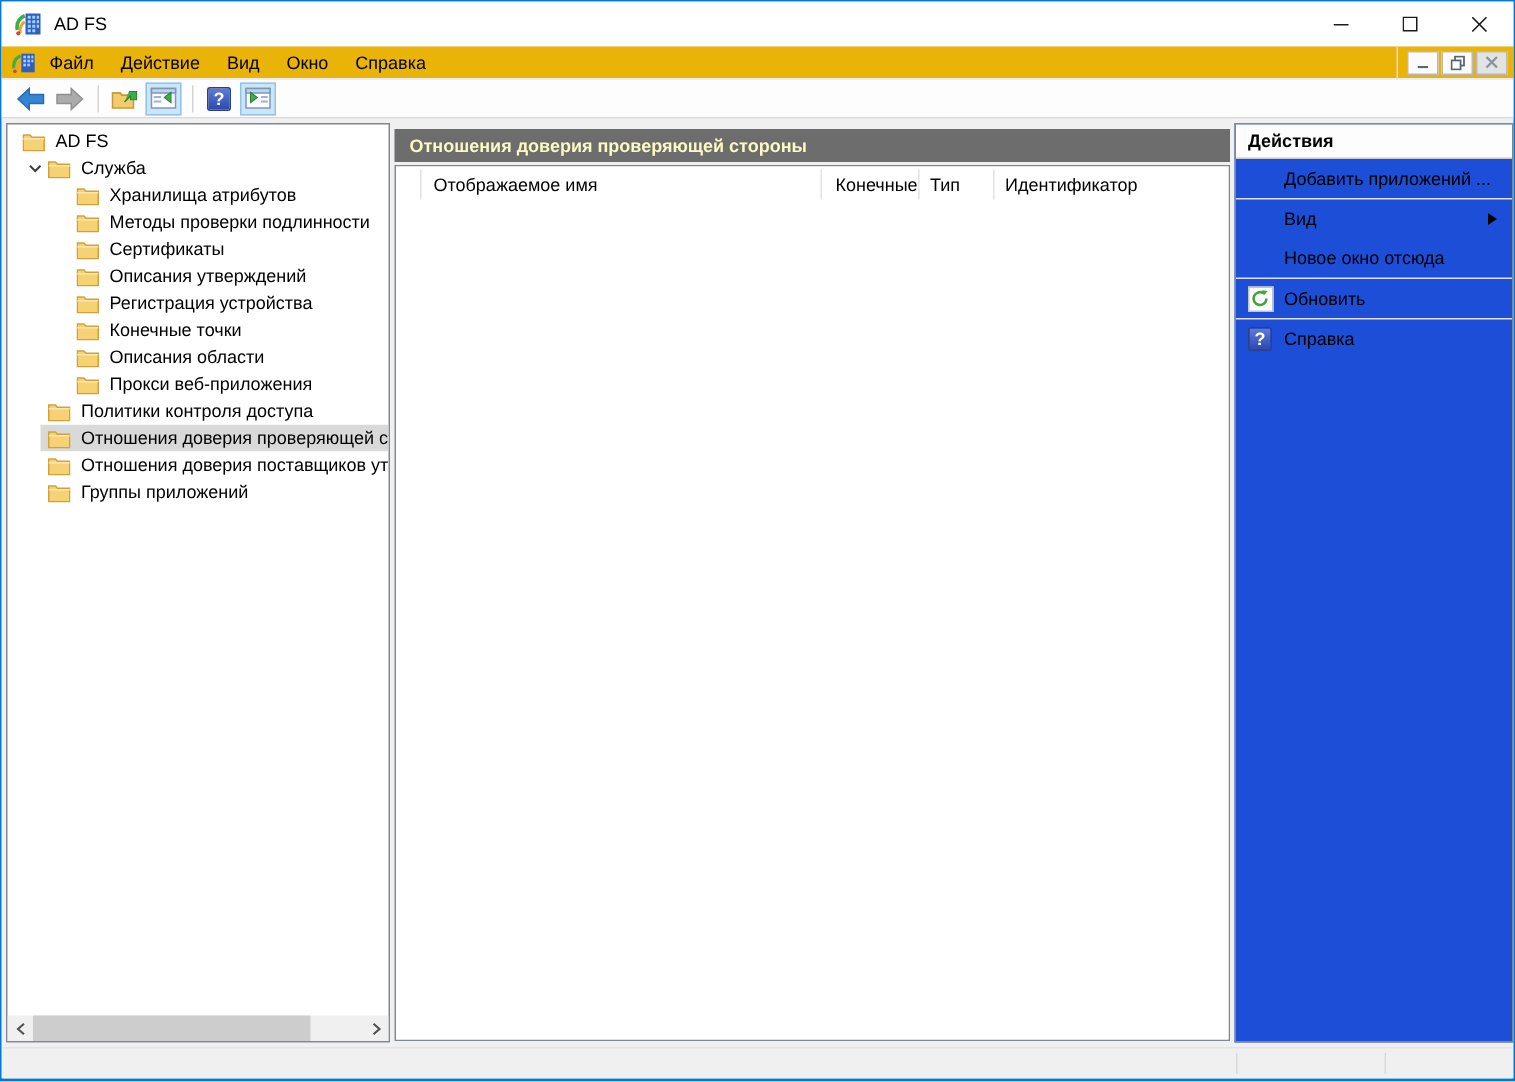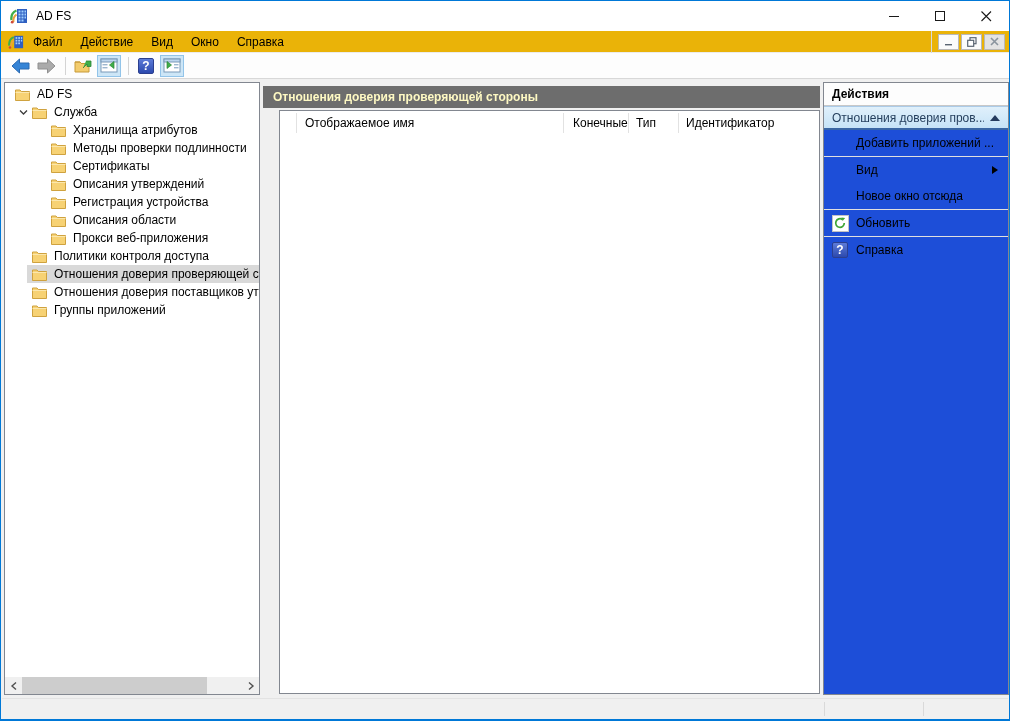--- a/index.html
+++ b/index.html
@@ -47,21 +47,21 @@
   .tree-label{ margin-left:7px; white-space:nowrap; }
   .folder-ic{ flex:0 0 auto; display:block; }
 
   .hscroll{ position:absolute; left:0; right:0; bottom:0; height:17px; background:#f0f0f0; display:flex; align-items:center; }
   .hs-arrow{ width:17px; height:17px; display:flex; align-items:center; justify-content:center; flex:0 0 auto; }
   .hs-track{ position:relative; flex:1 1 auto; height:17px; }
   .hs-thumb{ position:absolute; left:0; top:0; width:185px; height:17px; background:#cdcdcd; }
 
   .center-panel{ position:absolute; left:261px; width:557px; top:3px; height:613px; }
   .center-title{ position:absolute; top:4px; left:0; right:0; height:22px; background:#6d6d6d; color:#fef9c3; font-weight:bold; line-height:22px; padding-left:10px; white-space:nowrap; overflow:hidden; }
-  .list-box{ position:absolute; top:28px; left:0; right:0; bottom:1px; background:#ffffff; border:1px solid #828790;margin-left:16px; }
+  .list-box{ position:absolute; top:28px; left:0; right:0; bottom:1px; background:#ffffff; border:1px solid #828790; }
   .list-header{ position:relative; height:24px; background:#ffffff; }
   .col-label{ position:absolute; top:0; height:24px; line-height:24px; white-space:nowrap; }
   .col-sep{ position:absolute; top:2px; bottom:2px; width:1px; background:#e2e2e2; }
   .list-body{ position:absolute; top:24px; left:0; right:0; bottom:0; background:#ffffff; }
 
   .actions-panel{ position:absolute; left:821px; width:186px; top:3px; height:613px; background:#1d4ed8; border:1px solid #828790; }
   .actions-title{ height:23px; line-height:22px; font-weight:bold; padding-left:8px; background:#fdfdfd; border-bottom:1px solid #c8c8c8; }
   .action-group-header{ height:24px; display:flex; align-items:center; background:linear-gradient(#e0f0fb,#c6e3f7); border-top:1px solid #abcbe8; border-bottom:2px solid #3a66a4; color:#26405e; padding:0 8px; }
   .action-group-header .grp-label{ flex:1 1 auto; white-space:nowrap; overflow:hidden; }
   .tri-up{ width:0; height:0; border-left:5px solid transparent; border-right:5px solid transparent; border-bottom:6px solid #253b5e; margin-left:6px; flex:0 0 auto; }
@@ -279,20 +279,29 @@
         <div class="tree-row lvl2">
           <div class="row-inner">
             <svg class="folder-ic" width="15" height="13" viewBox="0 0 15 13">
                 <path d="M0.5 2 L5 2 L6.3 3.5 L14.5 3.5 L14.5 12.5 L0.5 12.5 Z" fill="#f7d274" stroke="#cfa23f"></path>
                 <path d="M0.5 4.5 L14.5 4.5" stroke="#fbe7ad"></path>
               </svg>
             <span class="tree-label">Регистрация устройства</span>
           </div>
         </div>
 
+        <div class="tree-row lvl2">
+          <div class="row-inner">
+            <svg class="folder-ic" width="15" height="13" viewBox="0 0 15 13">
+                <path d="M0.5 2 L5 2 L6.3 3.5 L14.5 3.5 L14.5 12.5 L0.5 12.5 Z" fill="#f7d274" stroke="#cfa23f"></path>
+                <path d="M0.5 4.5 L14.5 4.5" stroke="#fbe7ad"></path>
+              </svg>
+            <span class="tree-label">Конечные точки</span>
+          </div>
+        </div>
 
         <div class="tree-row lvl2">
           <div class="row-inner">
             <svg class="folder-ic" width="15" height="13" viewBox="0 0 15 13">
                 <path d="M0.5 2 L5 2 L6.3 3.5 L14.5 3.5 L14.5 12.5 L0.5 12.5 Z" fill="#f7d274" stroke="#cfa23f"></path>
                 <path d="M0.5 4.5 L14.5 4.5" stroke="#fbe7ad"></path>
               </svg>
             <span class="tree-label">Описания области</span>
           </div>
         </div>
@@ -383,24 +392,20 @@
           <div class="col-sep" style="left:398px"></div>
           <span class="col-label" style="left:406px">Идентификатор</span>
         </div>
         <div class="list-body"></div>
       </div>
     </div>
 
     <div class="actions-panel">
       <div class="actions-title">Действия</div>
 
-      <div class="action-group-header">
-        <span class="grp-label">Отношения доверия пров...</span>
-        <span class="tri-up"></span>
-      </div>
 
       <div class="action-item no-icon">
         <span class="a-label">Добавить приложений ...</span>
       </div>
       <div class="action-sep"></div>
 
       <div class="action-item no-icon">
         <span class="a-label">Вид</span>
         <span class="tri-right"></span>
       </div>

